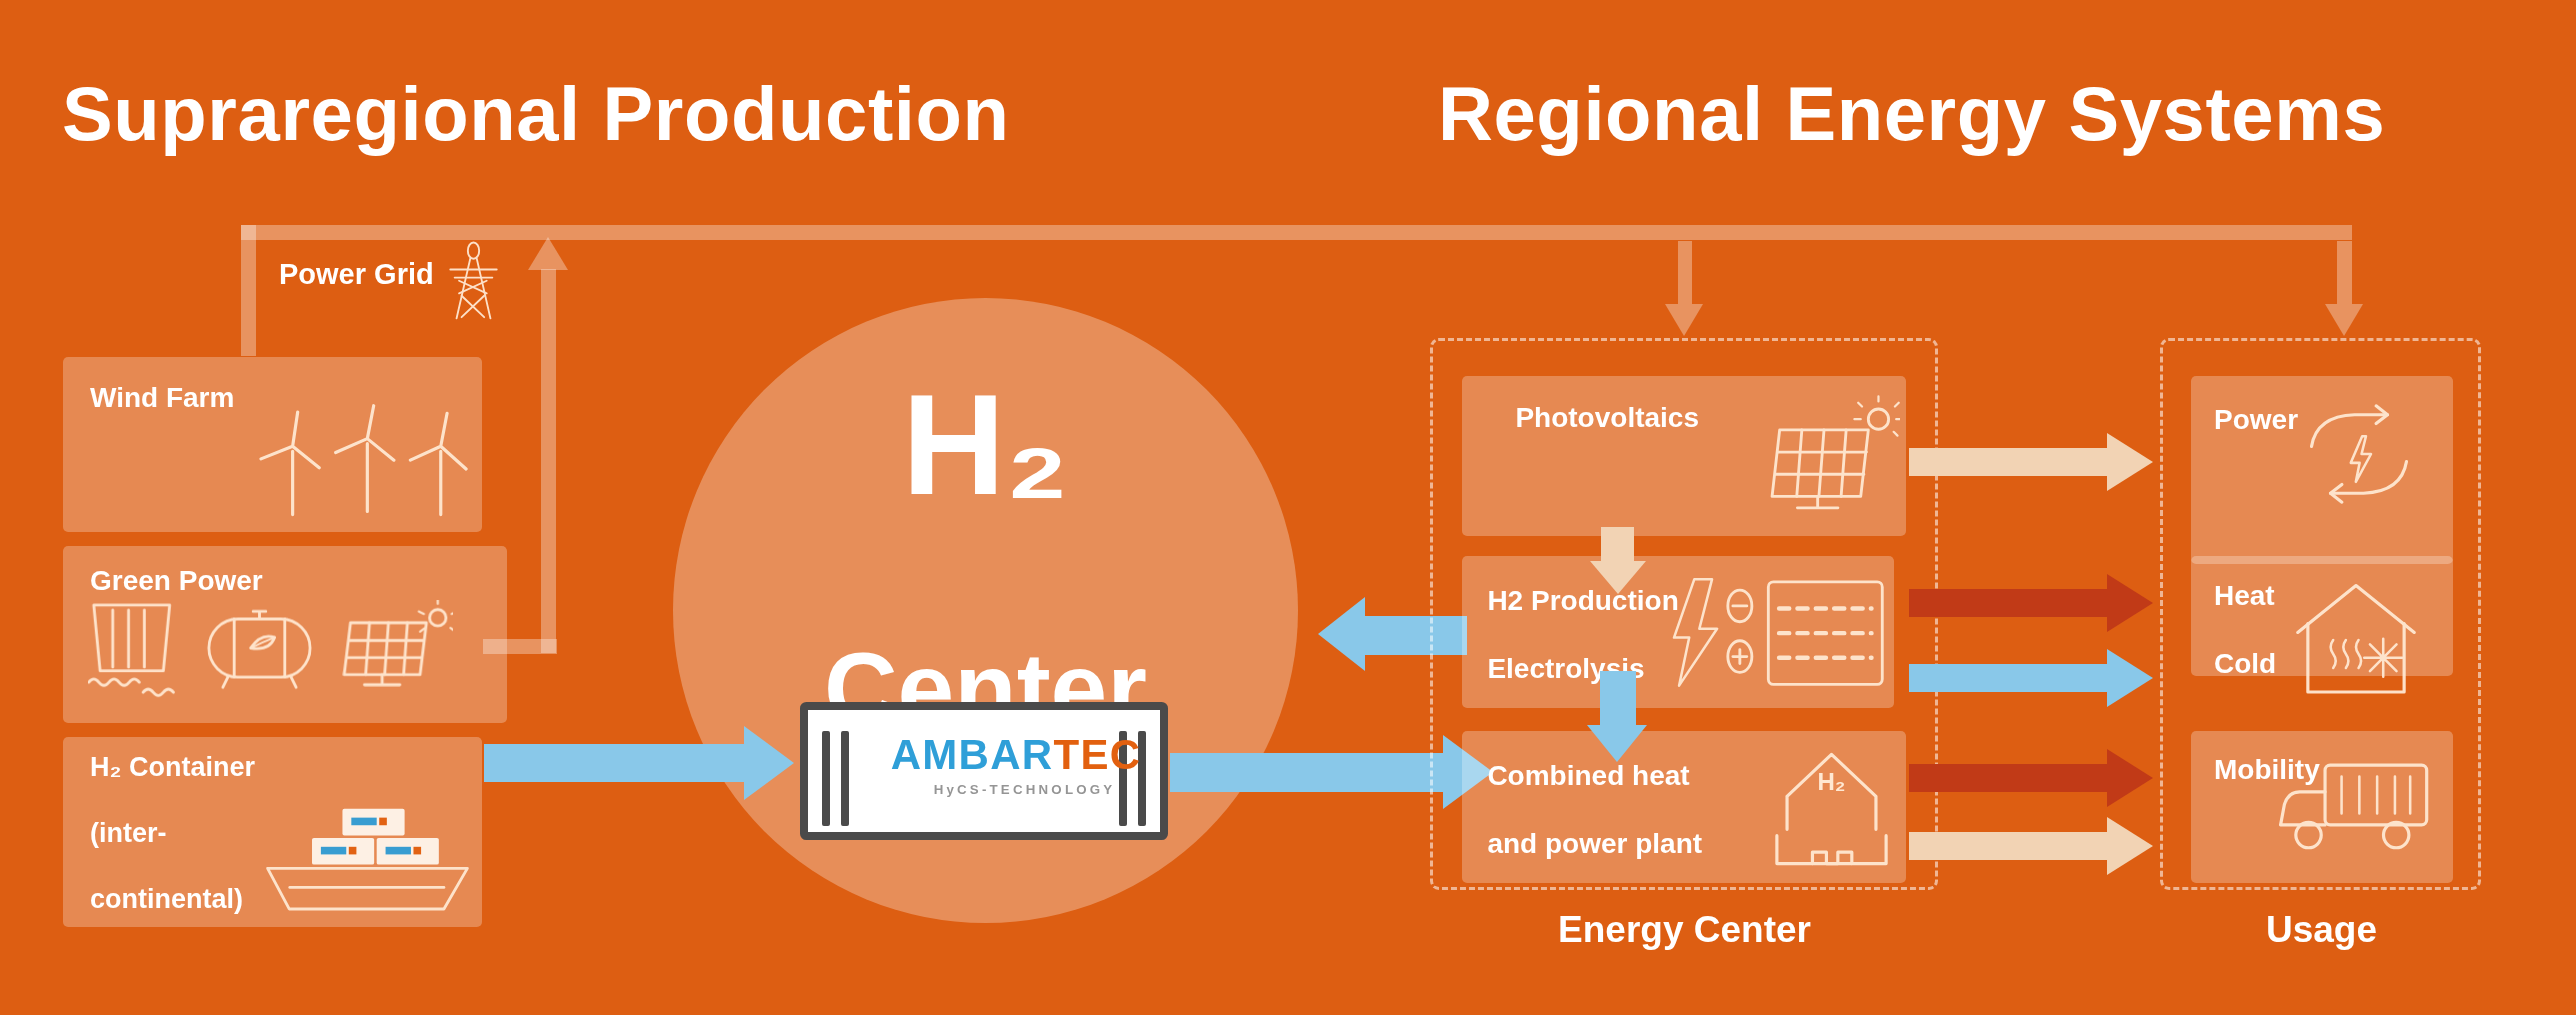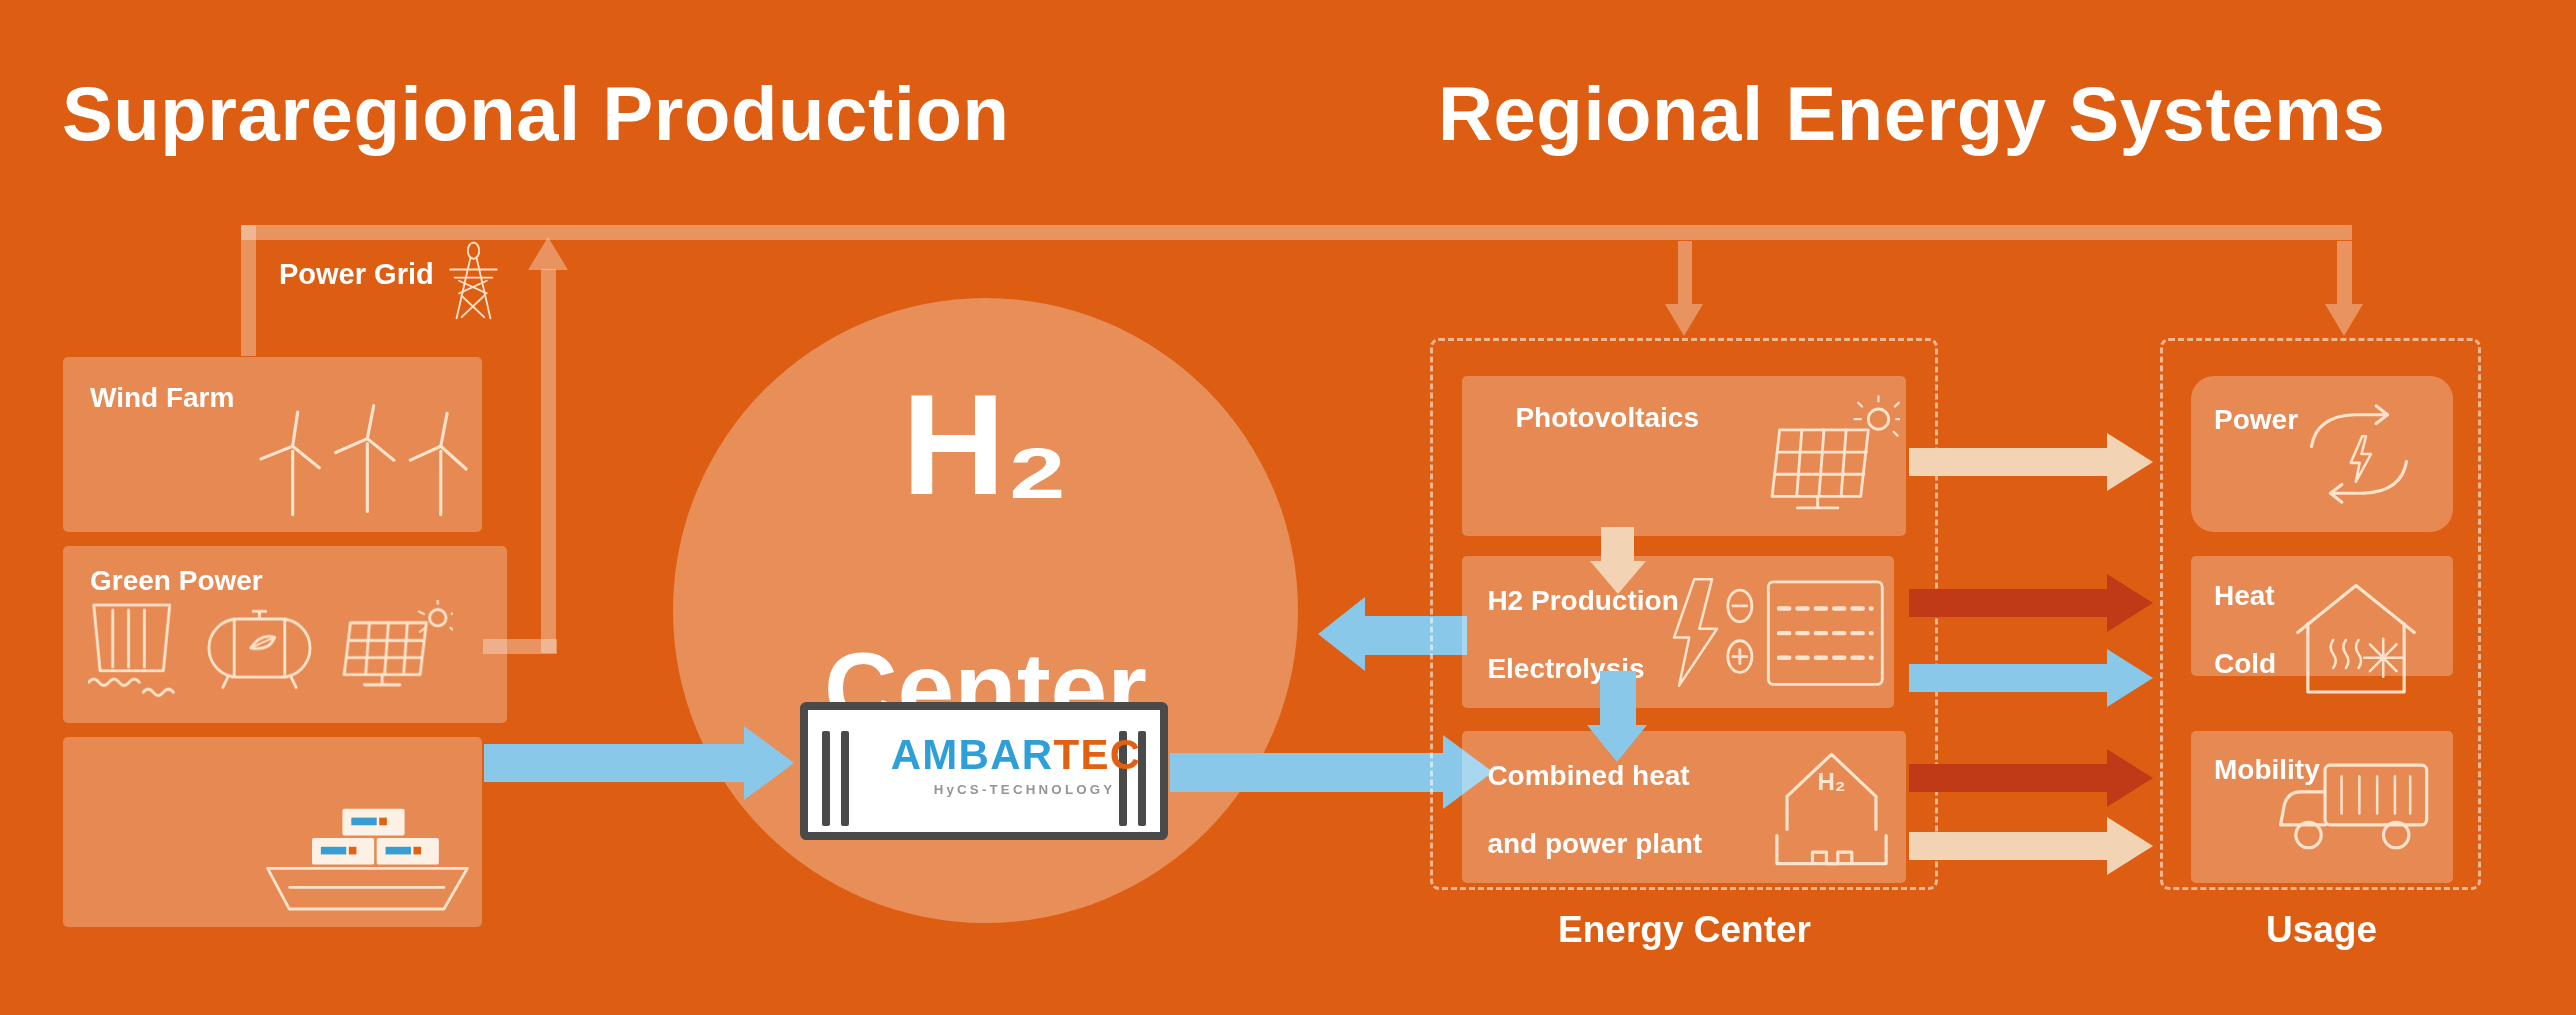--- a/index.html
+++ b/index.html
@@ -111,20 +111,23 @@
         <path d="M64 96 v16 M36 112 h56"></path>
         <circle cx="152" cy="6" r="13"></circle>
         <path d="M152 -16 v-6 M130 0 l-8 -4 M132 22 l-8 6 M174 0 l8 -4 M172 22 l8 6" style="stroke-width:3.5;"></path>
       </g>
     </g>
       </svg>
   </div>
 </div>
 
 <div class="tint" style="left:63px;top:737px;width:419px;height:190px;">
+  <div class="plabel" style="left:27px;top:14px;font-size:27px;"><span>H₂ Container</span><br>
+    <span>(inter-</span><br>
+    <span>continental)</span></div>
   <div class="icon" style="left:198px;top:54px;width:213px;height:130px;">
     <svg viewBox="0 0 335 205">
         <g class="stroke" style="stroke-width:4.5;">
       <path d="M10 122 H325 L288 186 H44 Z"></path>
       <path d="M45 152 H288"></path>
       <g style="stroke:none;opacity:1;">
         <rect x="80" y="74" width="98" height="42" rx="3" fill="#FFF6EC"></rect>
         <rect x="182" y="74" width="98" height="42" rx="3" fill="#FFF6EC"></rect>
         <rect x="128" y="28" width="98" height="42" rx="3" fill="#FFF6EC"></rect>
         <rect x="94" y="88" width="40" height="12" fill="#2F9FD8"></rect>
@@ -233,21 +236,21 @@
 
 <div class="shaft c-red" style="left:1909px;top:764px;width:198px;height:28px;"></div>
 <div class="head" style="left:2107px;top:749px;border-top:29px solid transparent;border-bottom:29px solid transparent;border-left:46px solid #C13A17;"></div>
 
 <div class="shaft c-cream" style="left:1909px;top:832px;width:198px;height:28px;"></div>
 <div class="head" style="left:2107px;top:817px;border-top:29px solid transparent;border-bottom:29px solid transparent;border-left:46px solid #F2D3B4;"></div>
 
 <div class="dashed" style="left:2160px;top:338px;width:315px;height:546px;"></div>
 <div class="grouplabel" style="left:2160px;top:909px;width:323px;">Usage</div>
 
-<div class="tint" style="left:2191px;top:376px;width:262px;height:156px;border-radius:23px;">
+<div class="tint" style="left:2191px;top:376px;width:262px;height:188px;">
   <div class="plabel" style="left:23px;top:27px;">Power</div>
   <div class="icon" style="left:95px;top:21px;width:146px;height:114px;">
     <svg viewBox="0 0 230 180">
         <g class="stroke" style="stroke-width:5;">
       <path d="M40 78 Q48 30 108 28 H160"></path>
       <path d="M160 28 L142 14 M160 28 L142 42"></path>
       <path d="M190 102 Q182 150 122 152 H70"></path>
       <path d="M70 152 L88 138 M70 152 L88 166"></path>
       <path d="M120 62 L102 104 H116 L110 134 L134 90 H119 L126 62 Z" style="stroke-width:4;"></path>
     </g>

